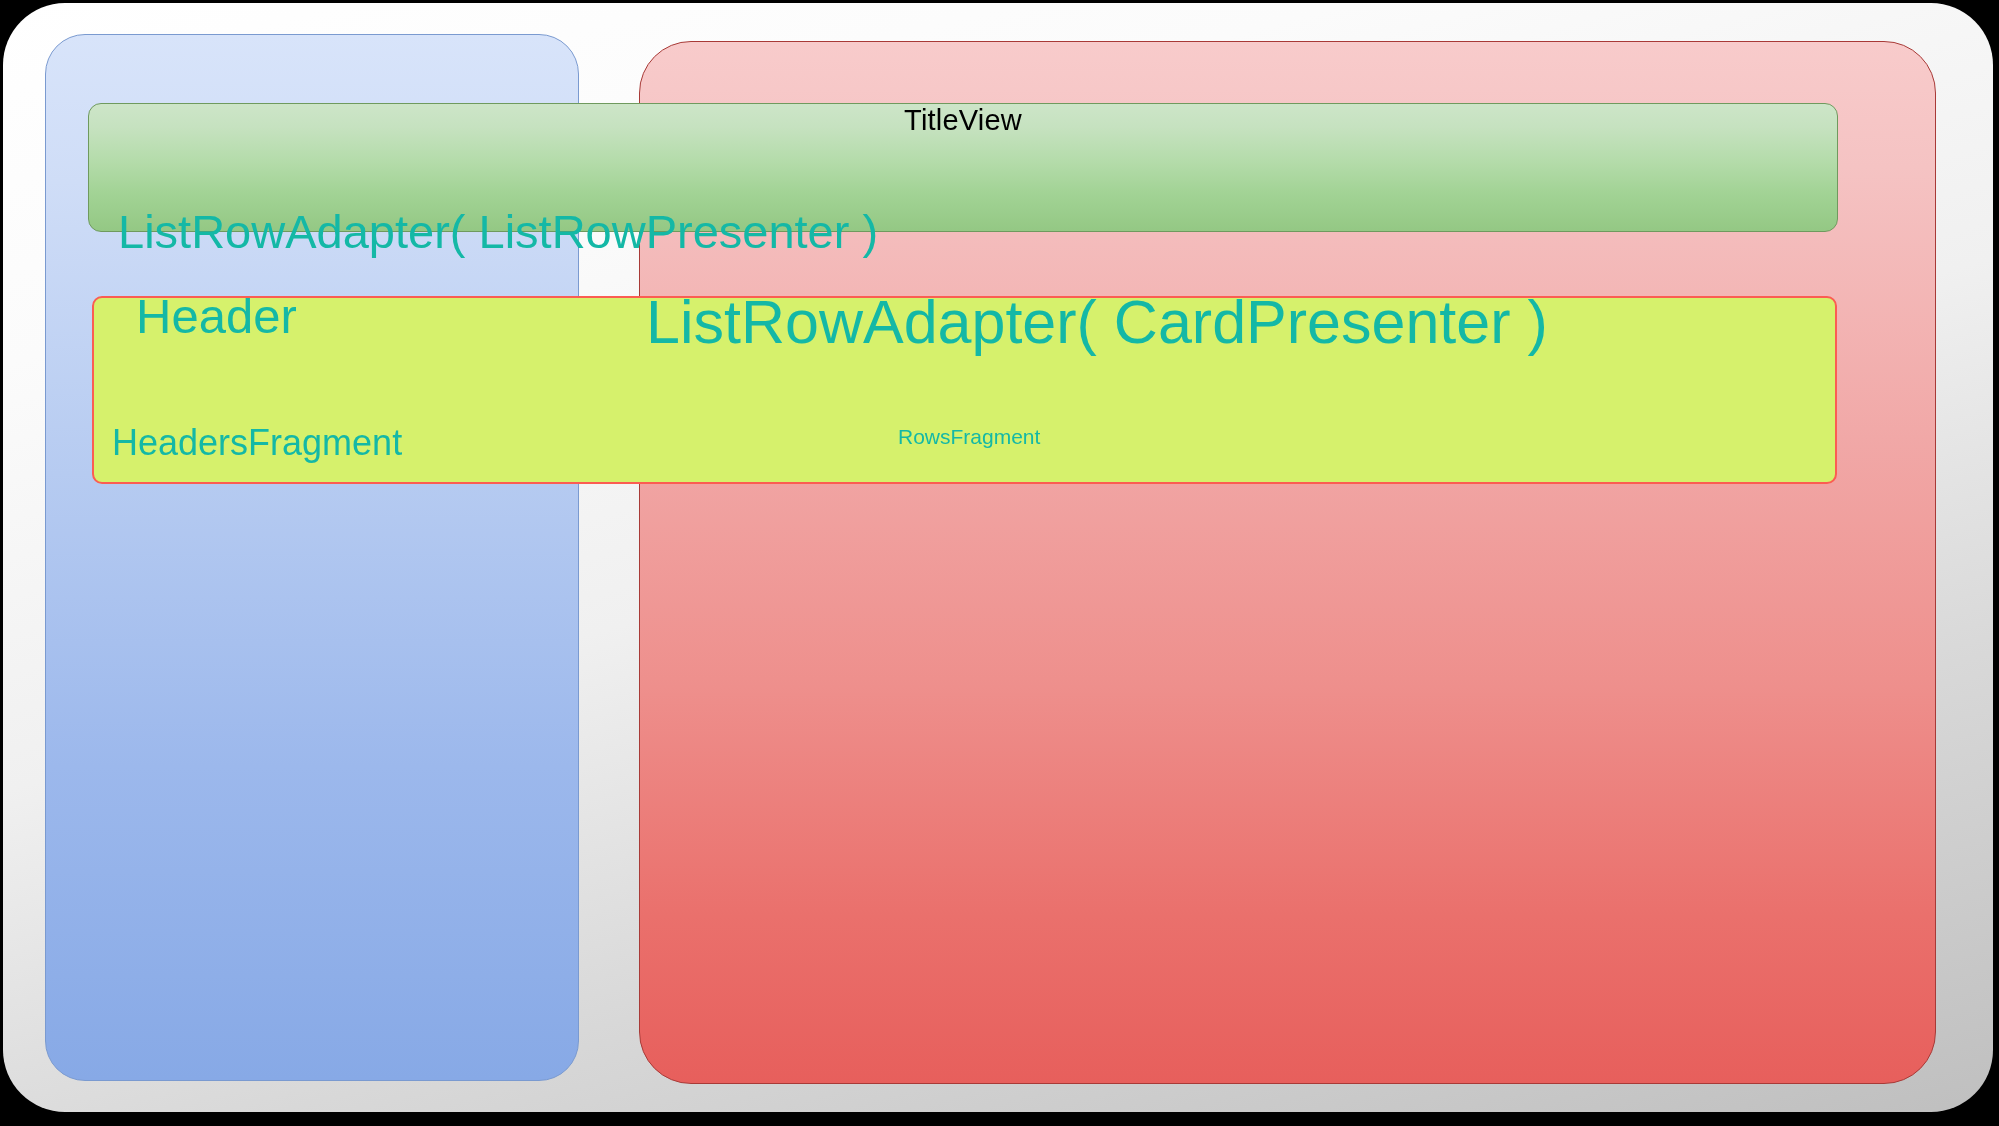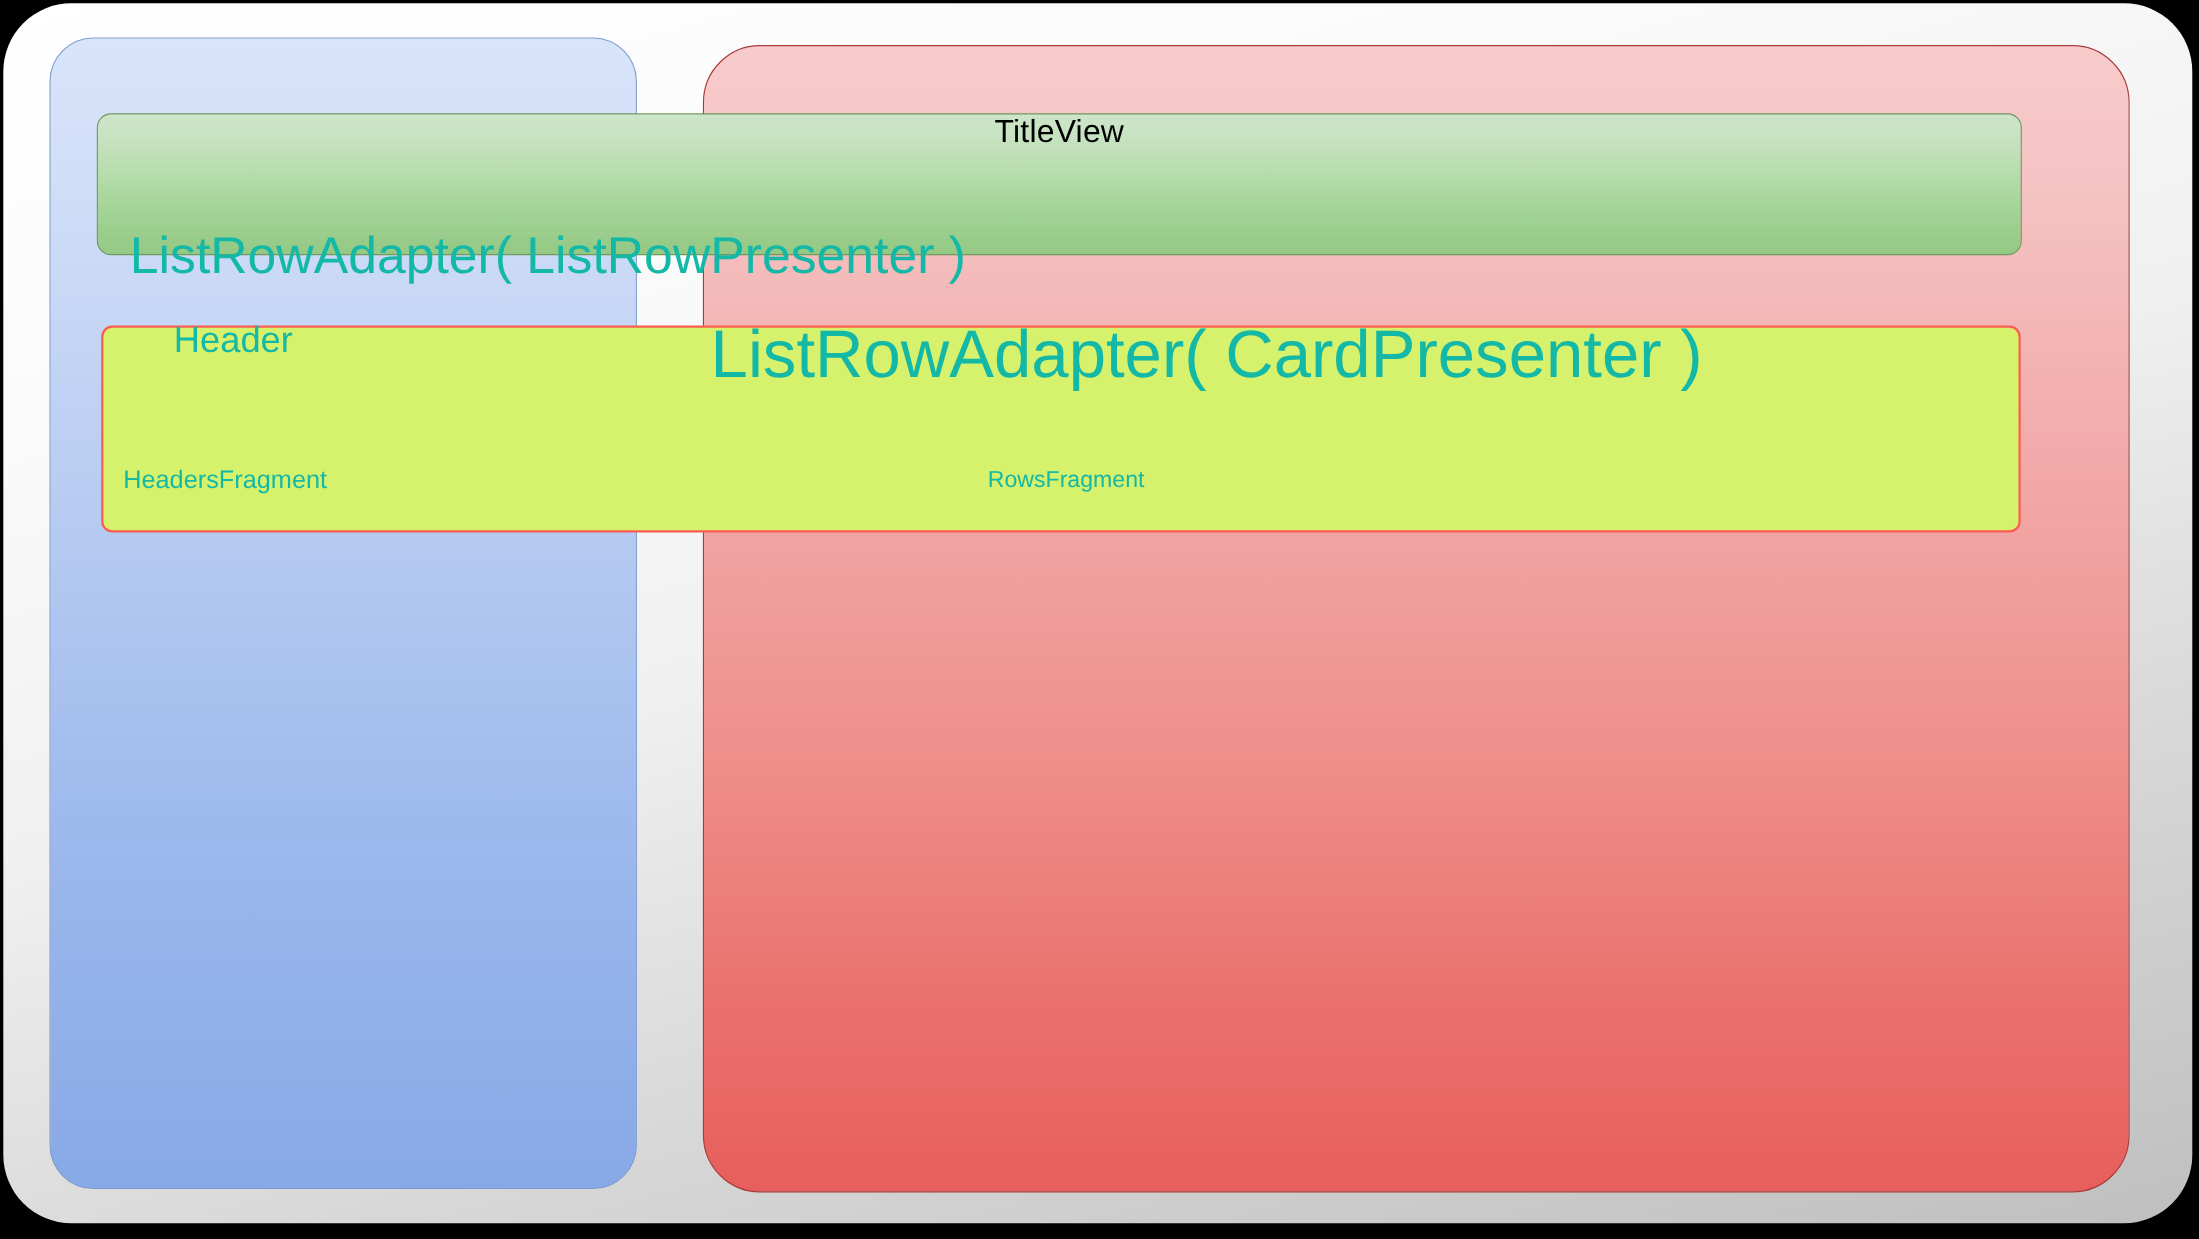--- a/index.html
+++ b/index.html
@@ -101,38 +101,38 @@
   }
 
   .adapter-presenter-label {
     left: 118px;
     top: 208px;
     font-size: 47px;
     z-index: 20;
   }
 
   .header-label {
-    left: 158px;
+    left: 136px;
     top: 292px;
-    font-size: 33px;
+    font-size: 49px;
     z-index: 20;
   }
 
   .card-presenter-label {
     left: 607px;
     top: 292px;
     font-size: 61px;
     z-index: 20;
     margin-left: 39px;
   }
 
   .headers-fragment-label {
     left: 112px;
     top: 425px;
-    font-size: 23px;
+    font-size: 36px;
     z-index: 20;
   }
 
   .rows-fragment-label {
     left: 898px;
     top: 426px;
     font-size: 21px;
     z-index: 20;
   }
 </style>

